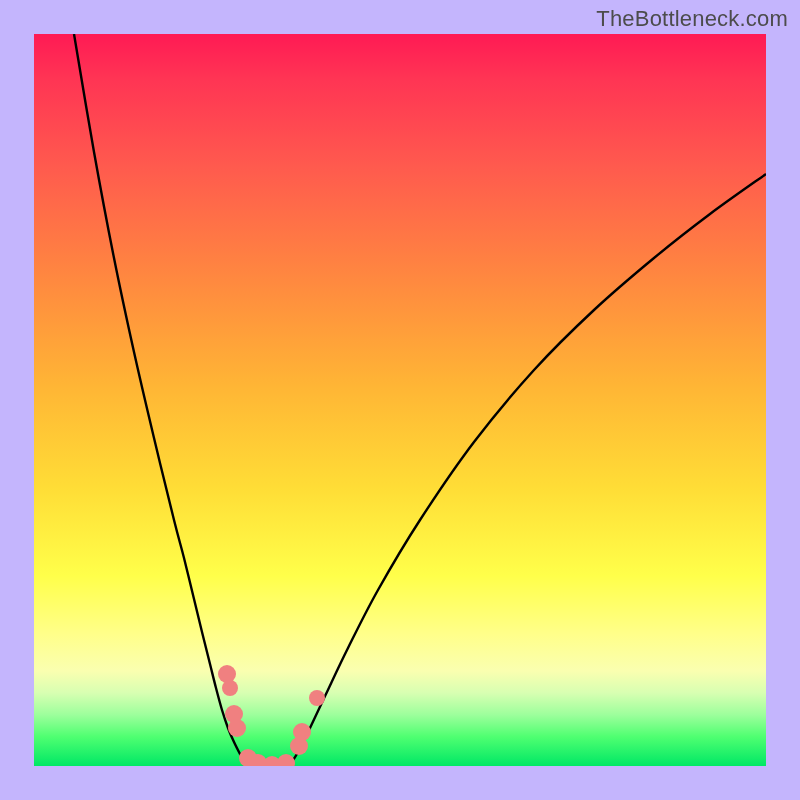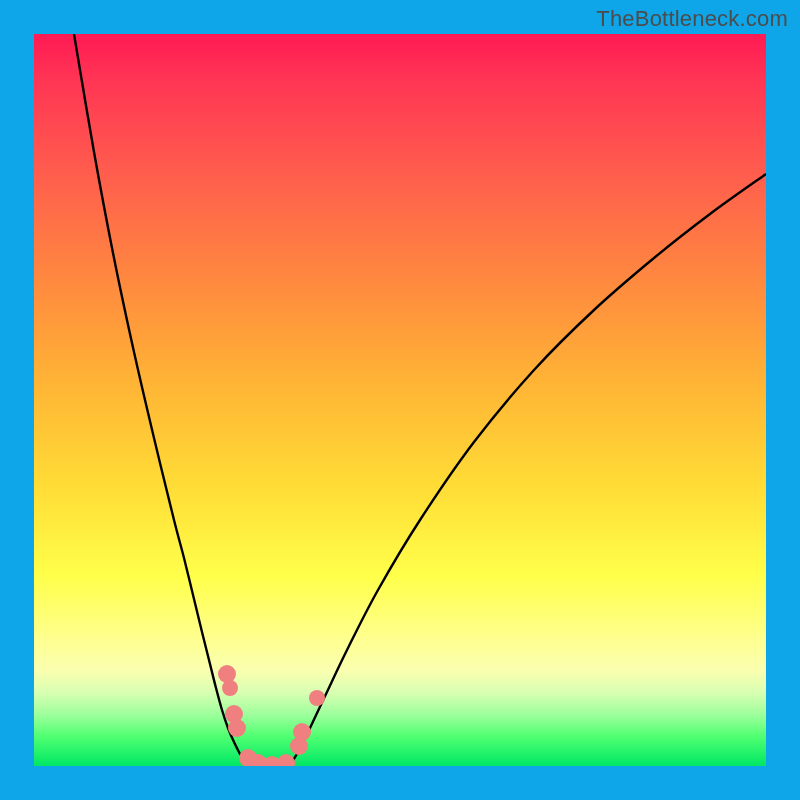--- a/index.html
+++ b/index.html
@@ -10,21 +10,21 @@
     overflow: hidden;
     background: #000;
     font-family: Arial, Helvetica, sans-serif;
   }
   .frame {
     position: absolute;
     left: 0;
     top: 0;
     width: 800px;
     height: 800px;
-    background: #0ea5e9;
+    background: #c4b5fd;
   }
   .plot {
     position: absolute;
     left: 34px;
     top: 34px;
     width: 732px;
     height: 732px;
     
     background: linear-gradient(to bottom,
       #ff1a54 0%,

